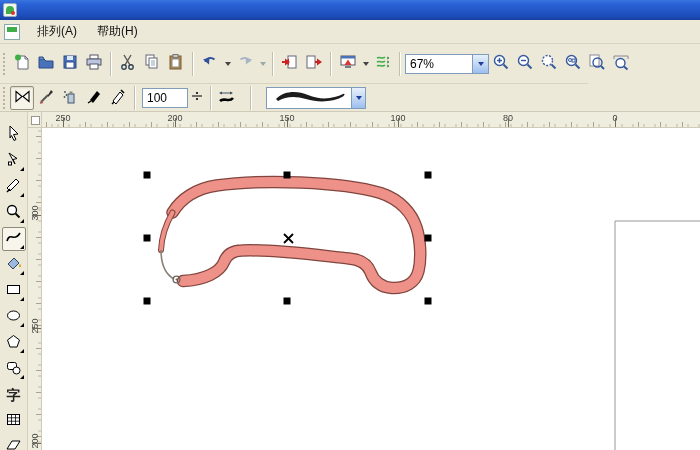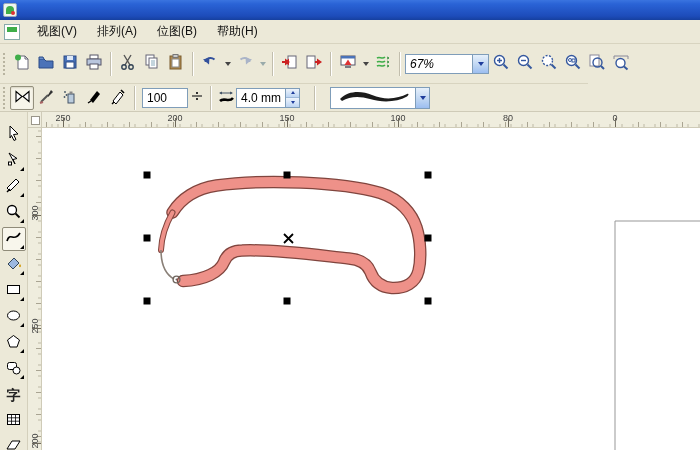--- a/index.html
+++ b/index.html
@@ -17,21 +17,21 @@
 
   
   .menubar { position:absolute; left:0; top:20px; width:700px; height:24px; background:#ece9d8;
     display:flex; align-items:center; border-bottom:1px solid #d8d4c0; white-space:nowrap; }
   .menuicon { width:16px; height:16px; margin:0 7px 0 4px; background:#fff; border:1px solid #8aa; position:relative; }
   .menuicon:before { content:""; position:absolute; left:2px; top:2px; right:2px; height:5px; background:#3fae49; }
   .menu-item { padding:3px 10px; color:#111; cursor:default; }
 
   
   .toolbar { position:absolute; left:0; top:44px; width:588px; height:40px; background:#ece9d8;
-    display:flex; align-items:center; border-bottom:1px solid #d8d4c0;font-style:italic; }
+    display:flex; align-items:center; border-bottom:1px solid #d8d4c0; }
   .propbar { position:absolute; left:0; top:84px; width:700px; height:28px; background:#ece9d8;
     display:flex; align-items:center; border-bottom:1px solid #cfcbb8; }
   .grip { width:5px; height:22px; margin:0 3px 0 2px; flex:0 0 auto;
     background:repeating-linear-gradient(180deg,#b8b4a0 0 2px,transparent 2px 4px); background-size:2px 100%; background-repeat:no-repeat; background-position:1px 0; }
   .sep { width:2px; height:24px; margin:0 4px; border-left:1px solid #c2bead; border-right:1px solid #fff; flex:0 0 auto; }
   .tb { width:24px; height:24px; display:flex; align-items:center; justify-content:center; border:1px solid transparent; border-radius:2px; flex:0 0 auto; }
   .ddmini { width:11px; height:24px; display:flex; align-items:center; justify-content:center; flex:0 0 auto; }
   .tri-dn { width:0; height:0; border-left:3px solid transparent; border-right:3px solid transparent; border-top:4px solid #444; }
 
   
@@ -79,23 +79,21 @@
 </style>
 </head>
 <body>
 
 <div class="titlebar">
   <div class="appicon"></div>
 </div>
 
 <div class="menubar">
   <div class="menuicon"></div>
-  <span class="menu-item">视图(V)</span>
   <span class="menu-item">排列(A)</span>
-  <span class="menu-item">位图(B)</span>
   <span class="menu-item">帮助(H)</span>
 </div>
 
 <div class="toolbar">
   <div class="grip"></div>
 
   <div class="tb">
       <span>
     <svg width="18" height="18">
           <path d="M5 3h7l3 3v10H5z" fill="#fff" stroke="#667"></path>
@@ -339,31 +337,20 @@
   <div class="sep"></div>
 
   <span class="pb-btn" style="width:20px">
     <svg width="17" height="17">
         <path d="M2 4h12" stroke="#456" stroke-width="1"></path>
         <polygon points="1,4 4,2.5 4,5.5" fill="#456"></polygon>
         <polygon points="15,4 12,2.5 12,5.5" fill="#456"></polygon>
         <path d="M2 12c4-4 9 2 13-3" stroke="#000" stroke-width="2.6" fill="none"></path>
       </svg>
     </span>
-  <div class="combo" style="width:64px">
-    <span class="val">4.0 mm</span>
-    <div class="spin">
-      <div>
-          <div class="tri-up-s"></div>
-        </div>
-      <div>
-          <div class="tri-dn-s"></div>
-        </div>
-    </div>
-  </div>
 
   <div class="sep" style="margin:0 14px"></div>
 
   <div class="combo" style="width:100px;height:22px">
     <span class="val">
       <svg width="76" height="18">
           <path d="M5 12 C14 3 27 4 37 8 C51 14 64 11 72 7 C74 6 74 8 72 9.5 C62 15 48 16 35 12 C25 9 15 9 7 14 Z" fill="#1c1c1c"></path>
         </svg>
     </span>
     <div class="dd-btn">

